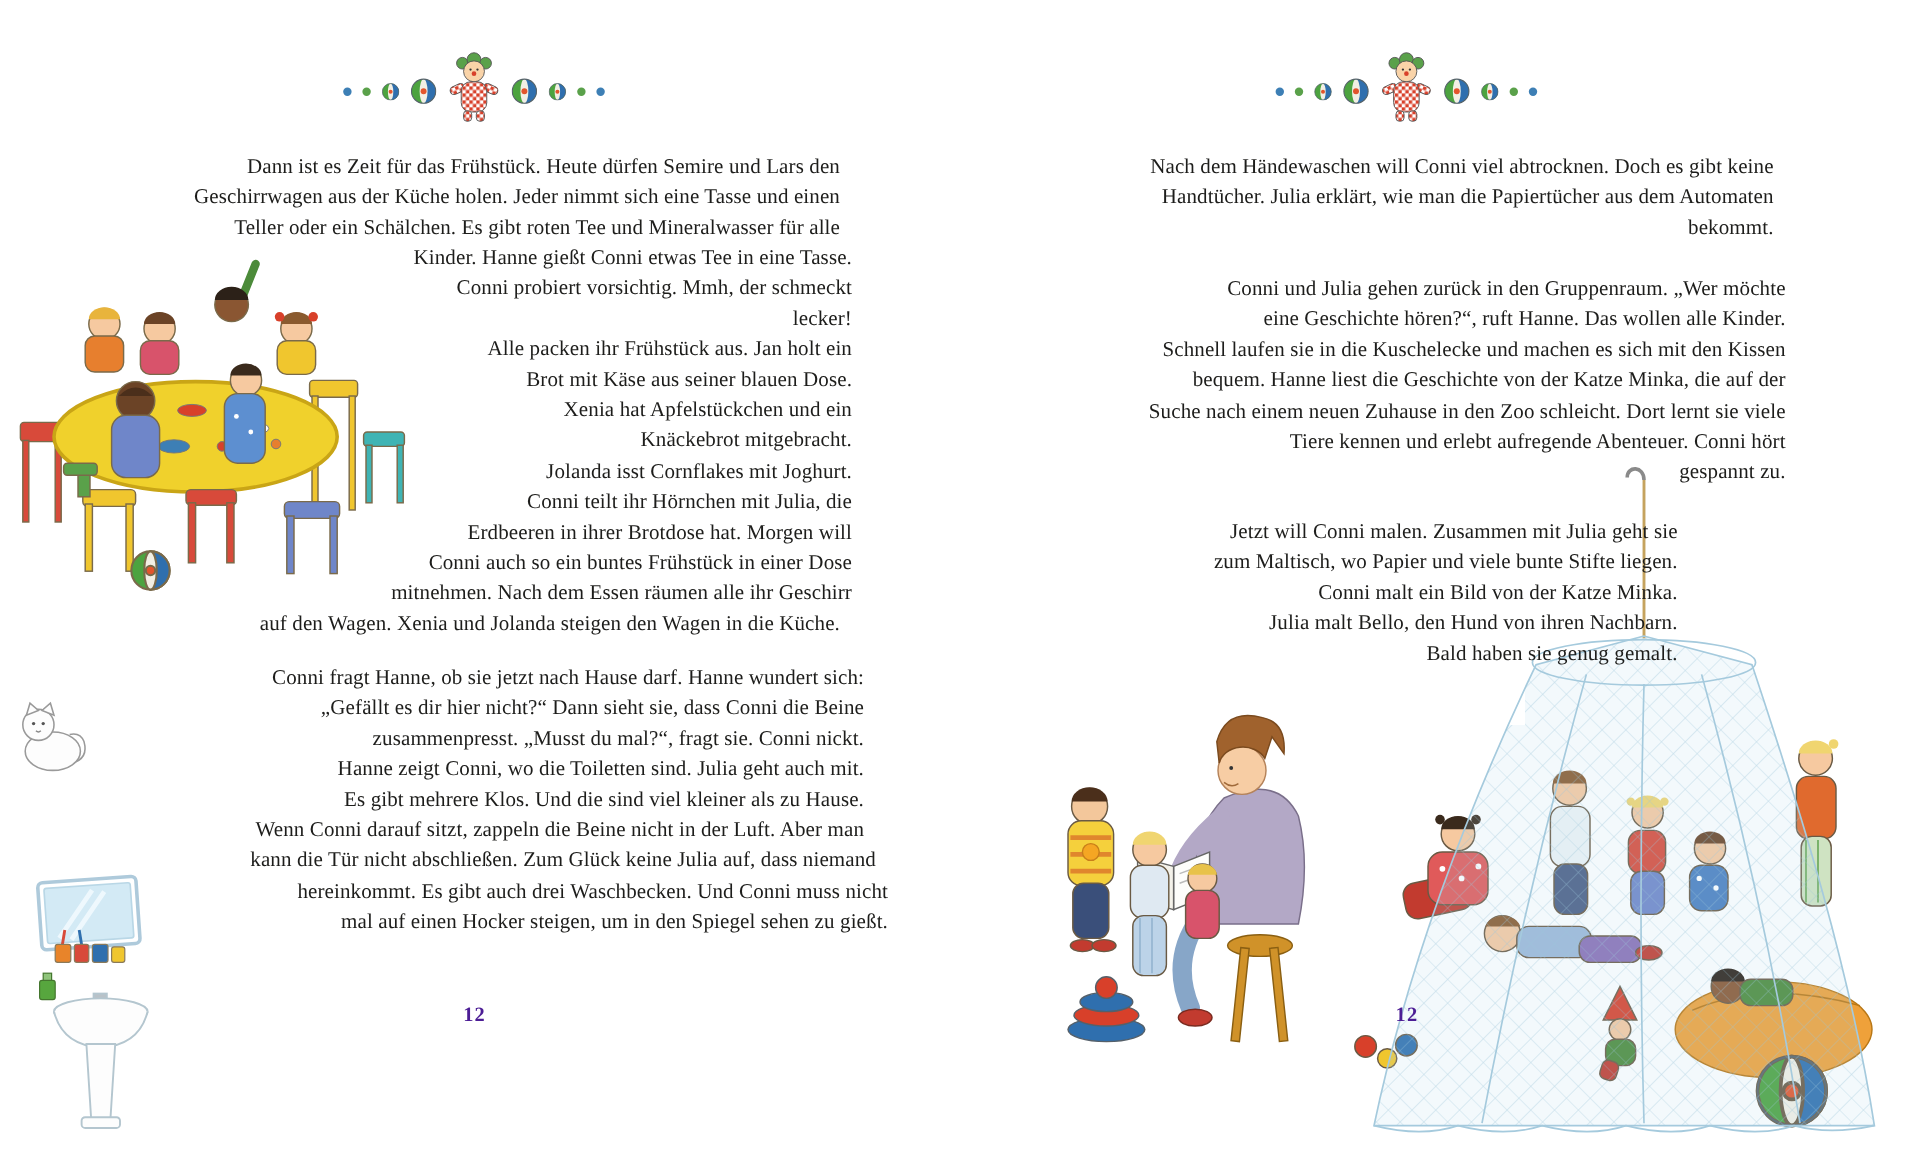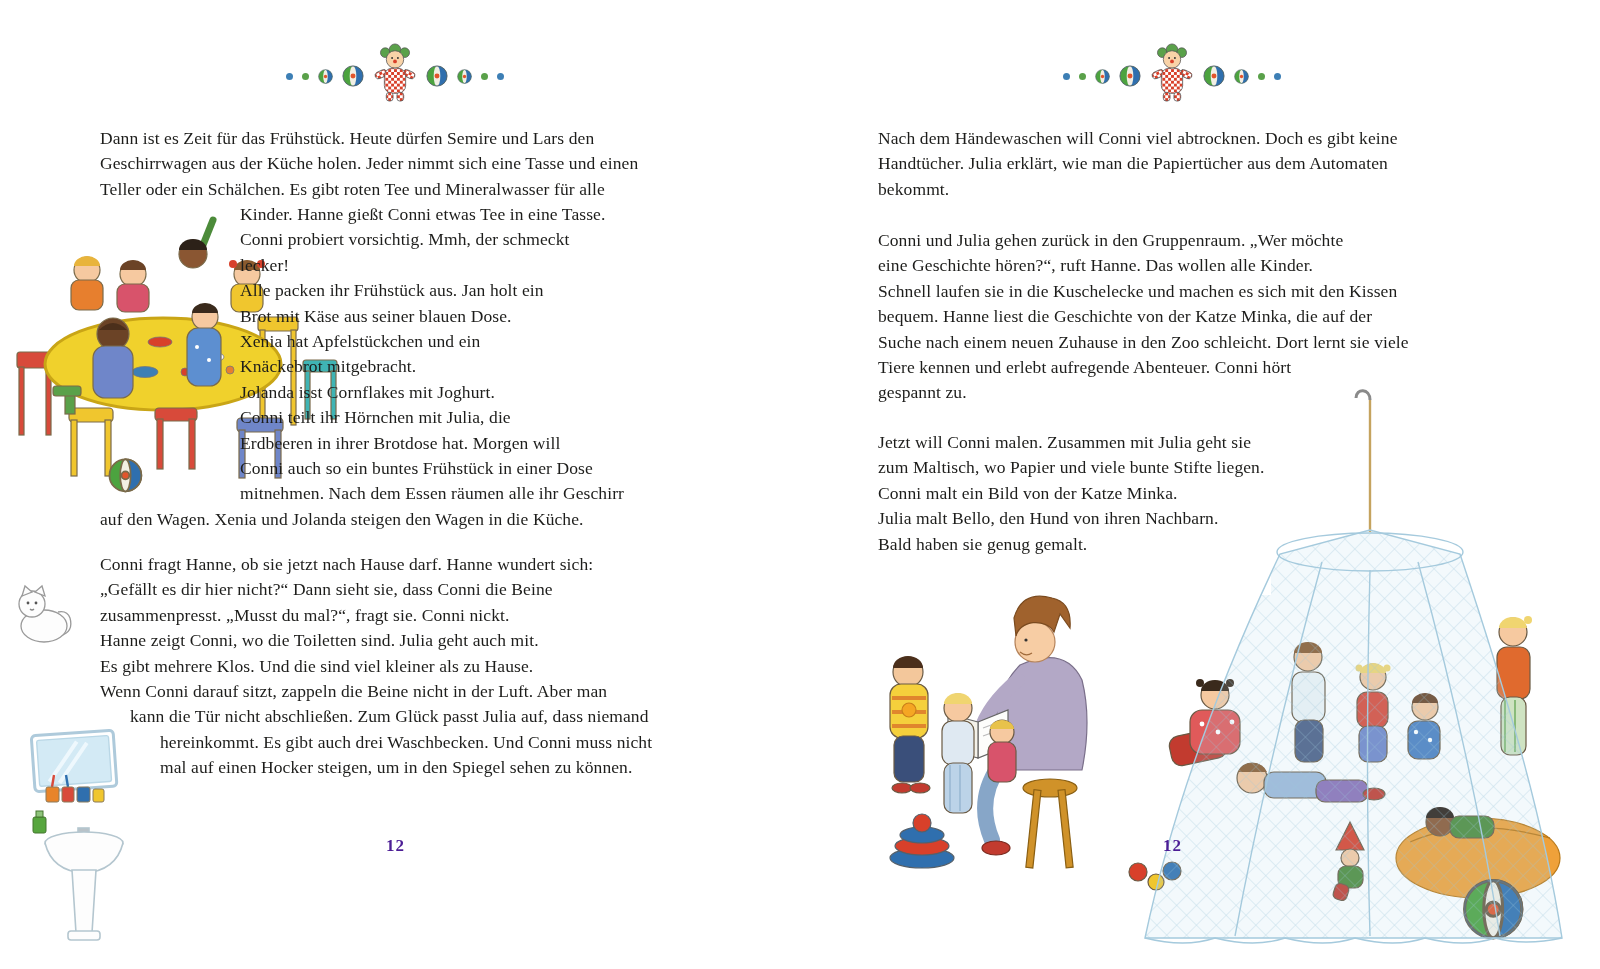--- a/index.html
+++ b/index.html
@@ -1,20 +1,20 @@
 <!DOCTYPE html>
 <html><head>
 <meta charset="utf-8">
 <style>
   html,body{margin:0;padding:0;background:#ffffff;}
   #spread{position:relative;width:1600px;height:969px;background:#ffffff;overflow:hidden;
           font-family:"Liberation Serif","DejaVu Serif",serif;}
   .tb{position:absolute;font-size:17.5px;line-height:25.4px;color:#1d1d1b;
-      white-space:pre-line;letter-spacing:.1px;}
-  .tb.center{text-align:left;}
+      white-space:pre-line;letter-spacing:.1px;text-align:right;}
+  .tb.center{text-align:right;}
   .pagenum{position:absolute;font-size:17px;font-weight:700;color:#4c1d95;letter-spacing:1px;}
   .ornament{position:absolute;top:46px;width:590px;display:flex;align-items:center;
             justify-content:center;gap:9px;height:60px;}
   .dot{width:7px;height:7px;border-radius:50%;}
   .dot.g{background:#5aa14a;} .dot.b{background:#3d7fb5;}
   .b-sm{width:15px;height:15px;} .b-md{width:22px;height:22px;}
   .clown{width:44px;height:60px;margin-top:-6px;}
   svg{display:block;}
   .illu{position:absolute;}
 </style>
@@ -218,23 +218,23 @@
 Erdbeeren in ihrer Brotdose hat. Morgen will
 Conni auch so ein buntes Frühstück in einer Dose
 mitnehmen. Nach dem Essen räumen alle ihr Geschirr</div>
     <div class="tb" style="left:100px;top:507px;width:600px">auf den Wagen. Xenia und Jolanda steigen den Wagen in die Küche.</div>
     <div class="tb" style="left:100px;top:552px;width:620px">Conni fragt Hanne, ob sie jetzt nach Hause darf. Hanne wundert sich:
 „Gefällt es dir hier nicht?“ Dann sieht sie, dass Conni die Beine
 zusammenpresst. „Musst du mal?“, fragt sie. Conni nickt.
 Hanne zeigt Conni, wo die Toiletten sind. Julia geht auch mit.
 Es gibt mehrere Klos. Und die sind viel kleiner als zu Hause.
 Wenn Conni darauf sitzt, zappeln die Beine nicht in der Luft. Aber man</div>
-    <div class="tb" style="left:130px;top:704px;width:600px">kann die Tür nicht abschließen. Zum Glück passt Julia auf, dass niemand</div>
+    <div class="tb" style="left:130px;top:704px;width:600px">kann die Tür nicht abschließen. Zum Glück keine Julia auf, dass niemand</div>
     <div class="tb" style="left:160px;top:730px;width:580px">hereinkommt. Es gibt auch drei Waschbecken. Und Conni muss nicht
-mal auf einen Hocker steigen, um in den Spiegel sehen zu können.</div>
+mal auf einen Hocker steigen, um in den Spiegel sehen zu gießt.</div>
 
     <div class="pagenum" style="left:386px;top:836px">12</div>
   </section>
 
   <section>
 
     <div class="ornament" style="left:877px">
       <span class="dot b"></span>
       <span class="dot g"></span>
       <svg class="b-sm">

